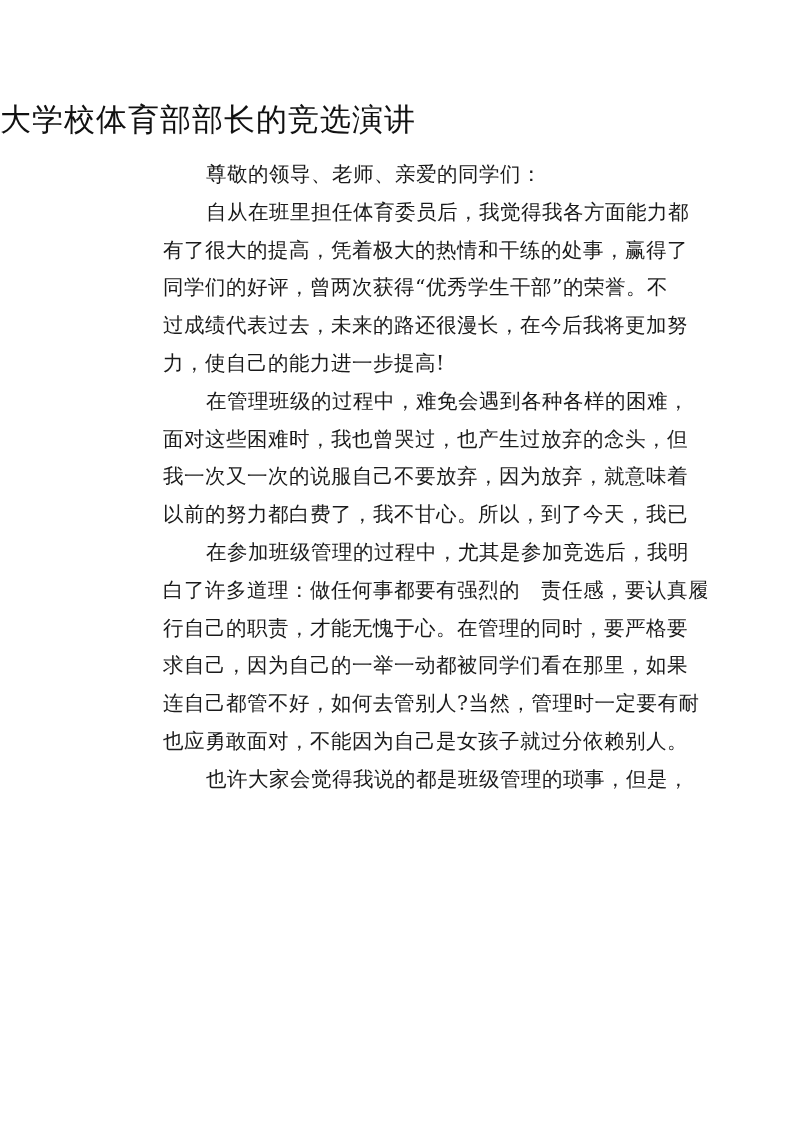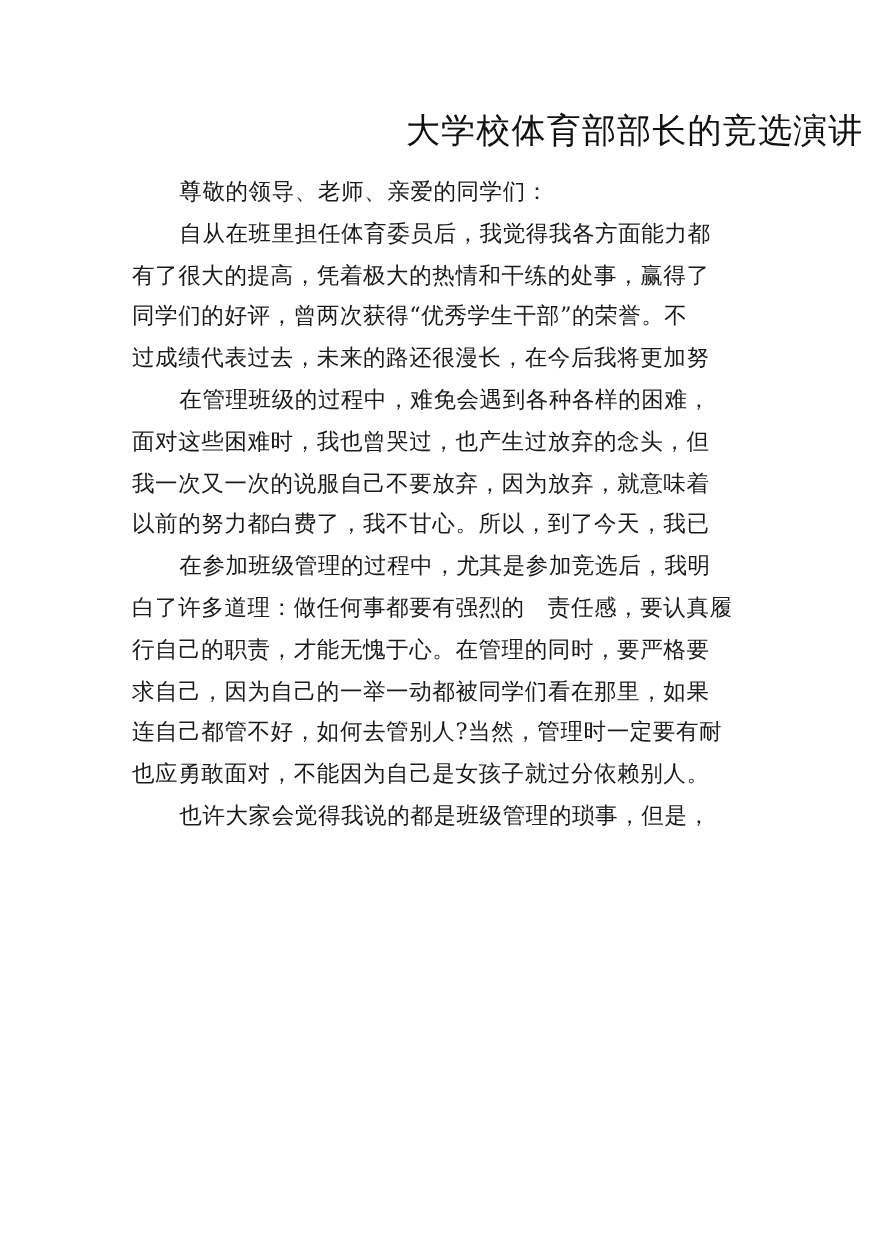--- a/index.html
+++ b/index.html
@@ -20,60 +20,61 @@
       left: 0;
       top: 0;
       width: 800px;
       height: 1132px;
     }
     .title {
       position: absolute;
       left: 0;
       top: 96px;
       width: 772px;
-      text-align: right;
+      text-align: left;
       font-family: "DejaVu Sans", "Liberation Sans", sans-serif;
       font-size: 31px;
       line-height: 46px;
       font-weight: normal;
       letter-spacing: 1px;
       color: #111;
       margin: 0;
-      padding-left: 13px;
     }
     .body {
       position: absolute;
       left: 120px;
       top: 156px;
       width: 560px;
       font-size: 20.5px;
       line-height: 37.8px;
       letter-spacing: 0.5px;
     }
     .line {
       display: block;
       height: 37.8px;
       white-space: nowrap;
+      margin-left: 43px;
     }
     .indent {
       padding-left: 43px;
     }
   </style>
 </head>
 <body>
 
 <div class="page">
   <h1 class="title">大学校体育部部长的竞选演讲</h1>
 
   <div class="body">
     <span class="line indent">尊敬的领导、老师、亲爱的同学们：</span>
     <span class="line indent">自从在班里担任体育委员后，我觉得我各方面能力都</span>
     <span class="line">有了很大的提高，凭着极大的热情和干练的处事，赢得了</span>
     <span class="line">同学们的好评，曾两次获得“优秀学生干部”的荣誉。不</span>
     <span class="line">过成绩代表过去，未来的路还很漫长，在今后我将更加努</span>
+    <span class="line">力，使自己的能力进一步提高!</span>
     <span class="line indent">在管理班级的过程中，难免会遇到各种各样的困难，</span>
     <span class="line">面对这些困难时，我也曾哭过，也产生过放弃的念头，但</span>
     <span class="line">我一次又一次的说服自己不要放弃，因为放弃，就意味着</span>
     <span class="line">以前的努力都白费了，我不甘心。所以，到了今天，我已</span>
     <span class="line indent">在参加班级管理的过程中，尤其是参加竞选后，我明</span>
     <span class="line">白了许多道理：做任何事都要有强烈的　责任感，要认真履</span>
     <span class="line">行自己的职责，才能无愧于心。在管理的同时，要严格要</span>
     <span class="line">求自己，因为自己的一举一动都被同学们看在那里，如果</span>
     <span class="line">连自己都管不好，如何去管别人?当然，管理时一定要有耐</span>
     <span class="line">也应勇敢面对，不能因为自己是女孩子就过分依赖别人。</span>

